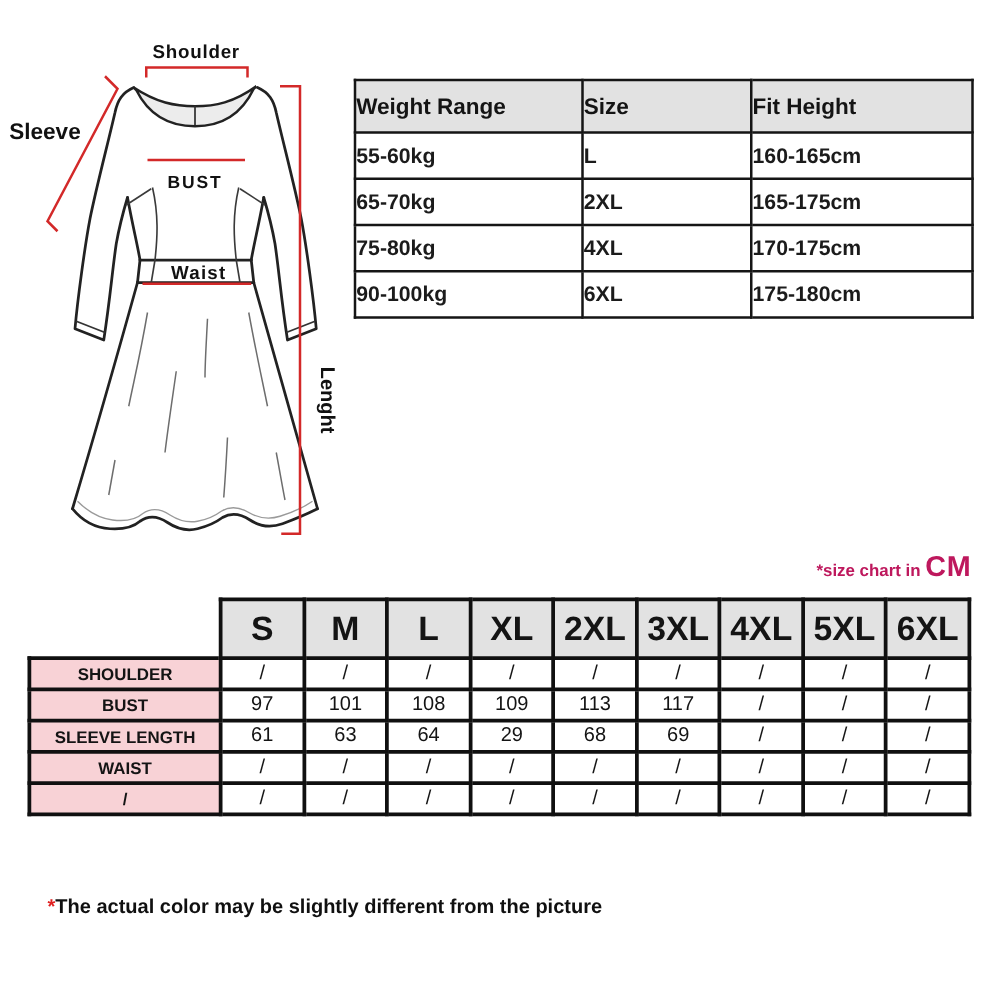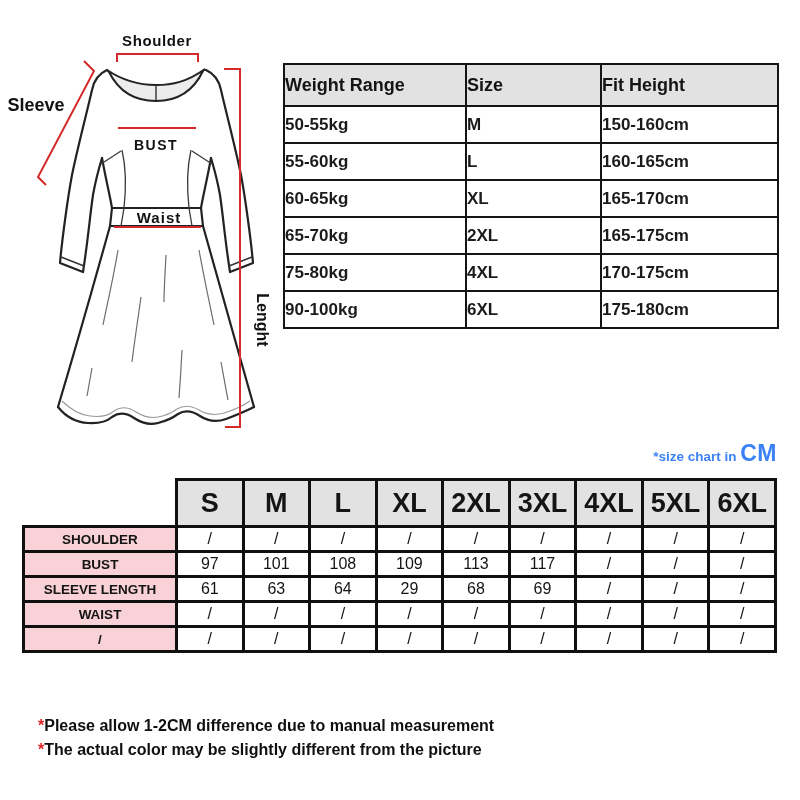--- a/index.html
+++ b/index.html
@@ -16,21 +16,21 @@
   table{border-collapse:collapse;table-layout:fixed;}
   .weight-table{position:absolute;left:283px;top:63px;width:494px;}
   .weight-table th,.weight-table td{
     border:2px solid #151515;text-align:left;padding:0;
   }
   .weight-table th{height:40px;background:#e2e2e2;font-size:18px;font-weight:700;}
   .weight-table td{height:35px;font-size:17px;font-weight:600;color:#1b1b1b;}
 
   
   .size-note{position:absolute;top:440px;right:23px;font-weight:700;font-size:13.5px;
-    color:#3b82f6;white-space:nowrap;}
+    color:#be185d;white-space:nowrap;}
   .size-note .cm{font-size:23px;font-weight:700;letter-spacing:.5px;}
 
   
   .size-table{position:absolute;left:22px;top:478px;width:755px;}
   .size-table th,.size-table td{border:3px solid #101010;text-align:center;padding:0;}
   .size-table th.corner{border:none;background:transparent;}
   .size-table thead th{height:44px;background:#e2e2e2;font-size:27px;font-weight:700;}
   .size-table tbody th{background:#f8d2d6;font-size:13.5px;font-weight:700;height:22px;}
   .size-table tbody td{font-size:16px;font-weight:400;height:22px;}
   .size-table col.label-col{width:153px;}
@@ -119,33 +119,23 @@
       </colgroup>
     <thead>
       <tr>
         <th>Weight Range</th>
         <th>Size</th>
         <th>Fit Height</th>
       </tr>
     </thead>
     <tbody>
       <tr>
-        <td>50-55kg</td>
-        <td>M</td>
-        <td>150-160cm</td>
-      </tr>
-      <tr>
         <td>55-60kg</td>
         <td>L</td>
         <td>160-165cm</td>
-      </tr>
-      <tr>
-        <td>60-65kg</td>
-        <td>XL</td>
-        <td>165-170cm</td>
       </tr>
       <tr>
         <td>65-70kg</td>
         <td>2XL</td>
         <td>165-175cm</td>
       </tr>
       <tr>
         <td>75-80kg</td>
         <td>4XL</td>
         <td>170-175cm</td>
@@ -248,17 +238,16 @@
         <td>/</td>
         <td>/</td>
         <td>/</td>
         <td>/</td>
         <td>/</td>
       </tr>
     </tbody>
   </table>
 
   <div class="notes">
-    <div><span class="star">*</span><span>Please allow 1-2CM difference due to manual measurement</span></div>
     <div><span class="star">*</span><span>The actual color may be slightly different from the picture</span></div>
   </div>
 
 </div>
 
 </body></html>

